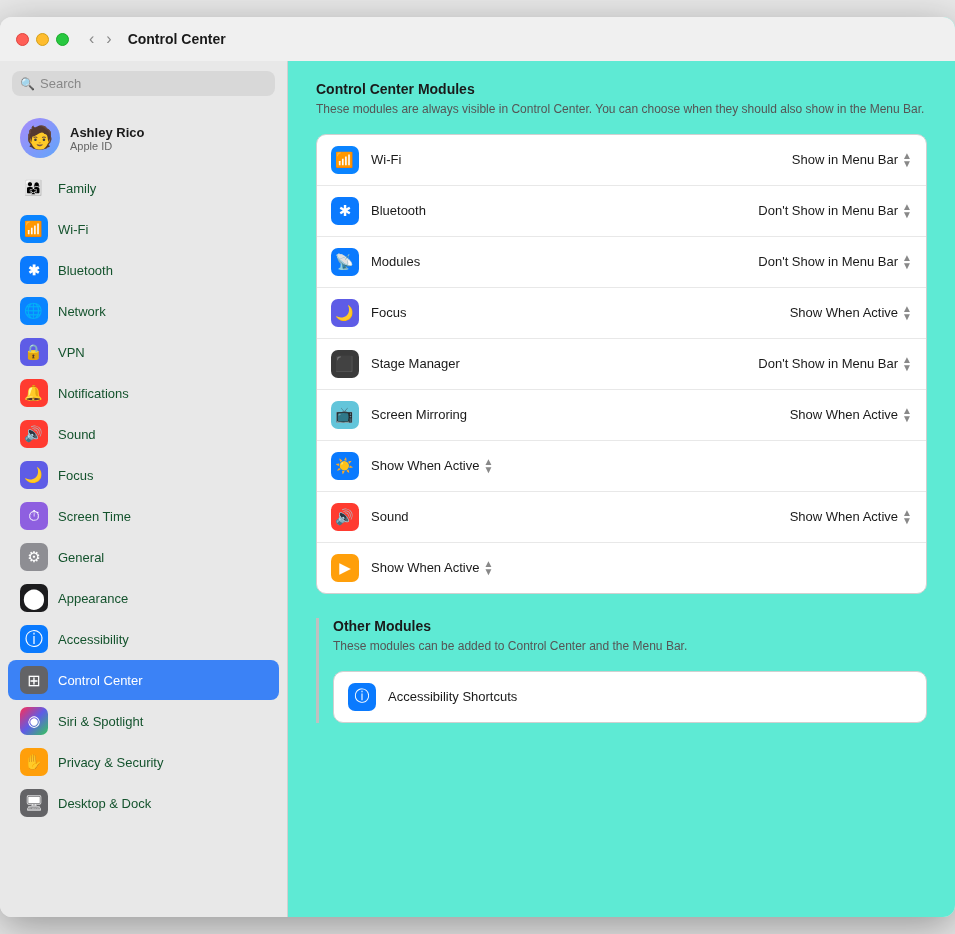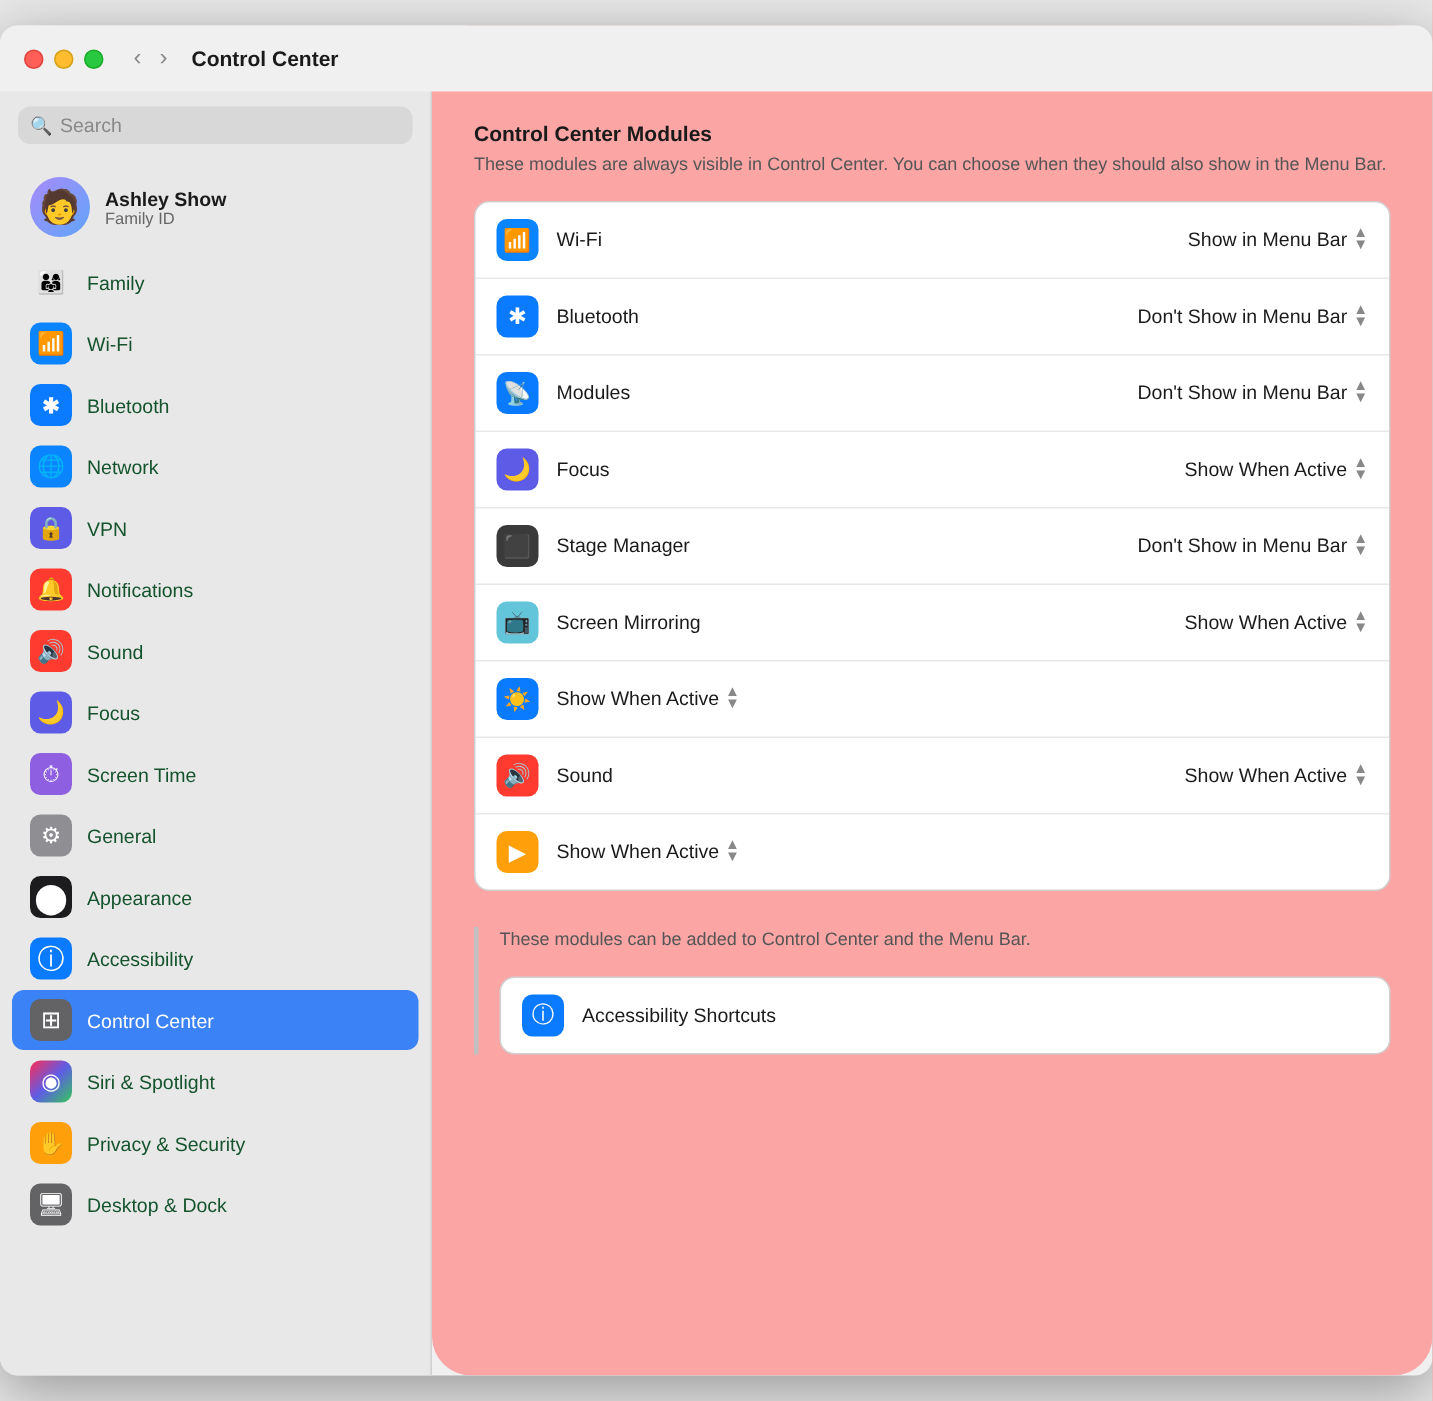--- a/index.html
+++ b/index.html
@@ -74,22 +74,21 @@
       display: flex;
       flex-direction: column;
       overflow: hidden;
     }
     .main-content {
       flex: 1;
       padding-top: 44px;
       overflow: hidden;
       display: flex;
       flex-direction: column;
-      background: #fca5a5;
-      border-radius: 26px;
+      background: #5eead4;
     }
     
     .search-container {
       padding: 10px 12px 8px 12px;
     }
     .search-box {
       background: #d8d8d8;
       border-radius: 8px;
       padding: 5px 10px 5px 28px;
       font-size: 13px;
@@ -290,22 +289,22 @@
         <span class="search-icon-wrap">🔍</span>
         <input class="search-input" type="text" placeholder="Search" style="">
       </div>
     </div>
 
     <div class="sidebar-scroll">
 
       <div class="user-section">
         <div class="user-avatar">🧑</div>
         <div class="user-info">
-          <div class="user-name">Ashley Show</div>
-          <div class="user-subtitle">Family ID</div>
+          <div class="user-name">Ashley Rico</div>
+          <div class="user-subtitle">Apple ID</div>
         </div>
       </div>
 
       <div id="sidebar-items-container">
           <div class="sidebar-item">
             <div class="sidebar-icon" style="background: transparent; color: white; font-size: 15px;">👨‍👩‍👧</div>
             <span class="sidebar-item-label">Family</span>
           </div>
           <div class="sidebar-item">
             <div class="sidebar-icon" style="background: rgb(10, 132, 255); color: white; font-size: 15px;">📶</div>
@@ -474,20 +473,21 @@
                 <span class="chevron">
                   <span>▲</span>
                   <span>▼</span>
                 </span>
               </div>
             </div>
           </div>
       </div>
 
       <div class="other-section">
+        <div class="section-title">Other Modules</div>
         <div class="section-desc">These modules can be added to Control Center and the Menu Bar.</div>
         <div class="modules-list">
           <div id="other-modules-container">
               <div class="module-row">
                 <div class="module-icon" style="background: rgb(10, 122, 254); color: white;">ⓘ</div>
                 <span class="module-label">Accessibility Shortcuts</span>
               </div>
             </div>
         </div>
       </div>

